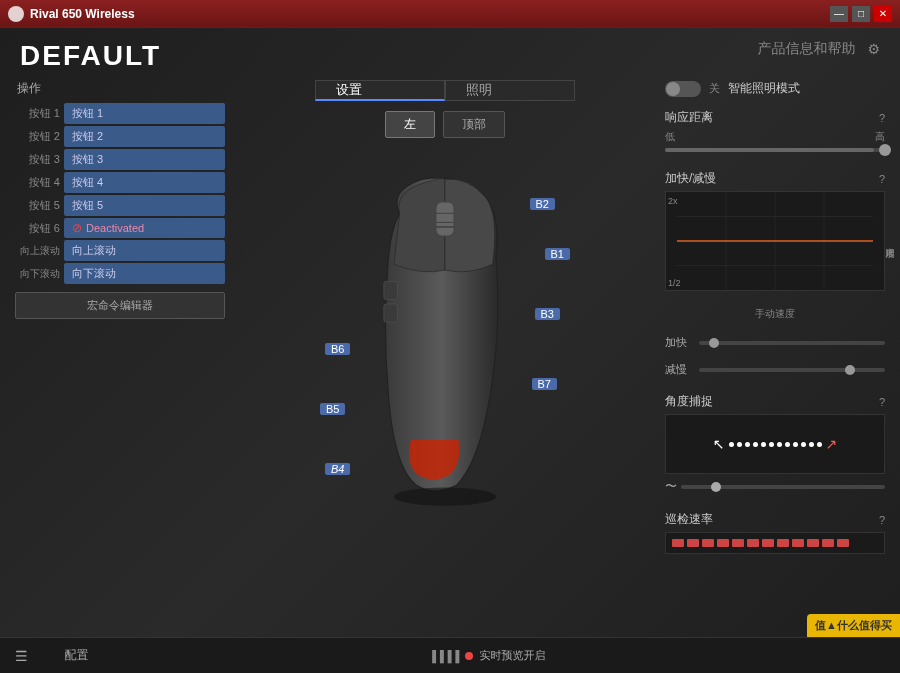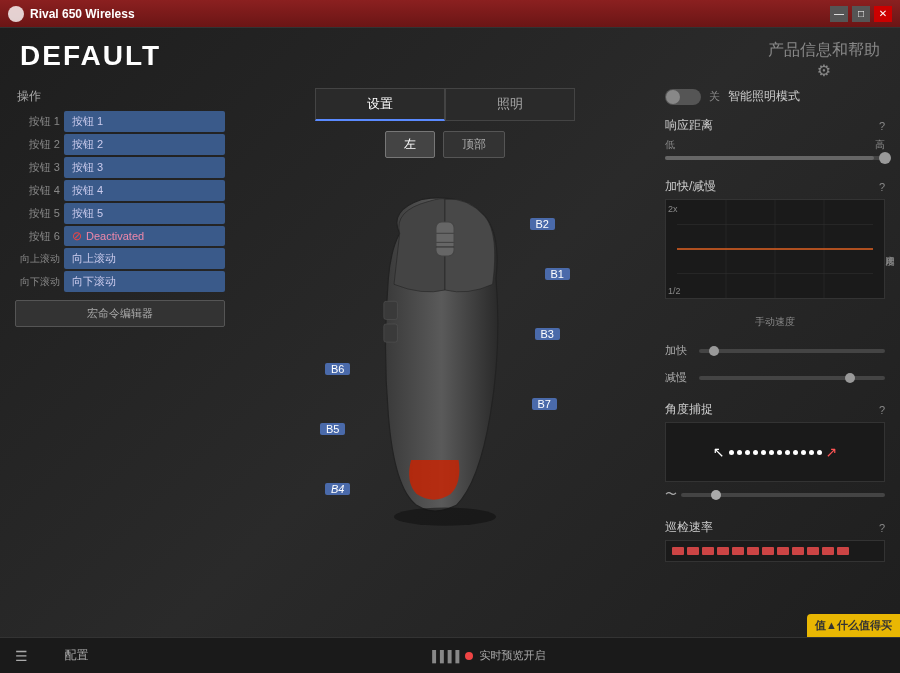--- a/index.html
+++ b/index.html
@@ -77,24 +77,23 @@
     }
     .default-title {
       color: #fff;
       font-size: 28px;
       font-weight: bold;
       letter-spacing: 2px;
     }
     .header-right {
       display: flex;
       align-items: center;
-      gap: 0;
+      gap: 12px;
       color: #888;
-      font-size: 16px;
-      flex-direction: column;
+      font-size: 14px;
     }
 
     
     .content-area {
       display: flex;
       flex: 1;
       padding: 0 15px 0 15px;
       gap: 10px;
     }
 
@@ -186,22 +185,22 @@
 
     
     .tabs-container {
       display: flex;
       gap: 0;
       margin-bottom: 10px;
       width: 260px;
     }
     .tab {
       flex: 1;
-      padding: 6px 20px;
-      text-align: center;
+      padding: 0 20px;
+      text-align: left;
       color: #aaa;
       font-size: 13px;
       cursor: pointer;
       border: 1px solid #444;
       background: #2a2a2a;
     }
     .tab.active {
       background: #2a2a2a;
       color: #fff;
       border-bottom: 2px solid #5a8aff;

